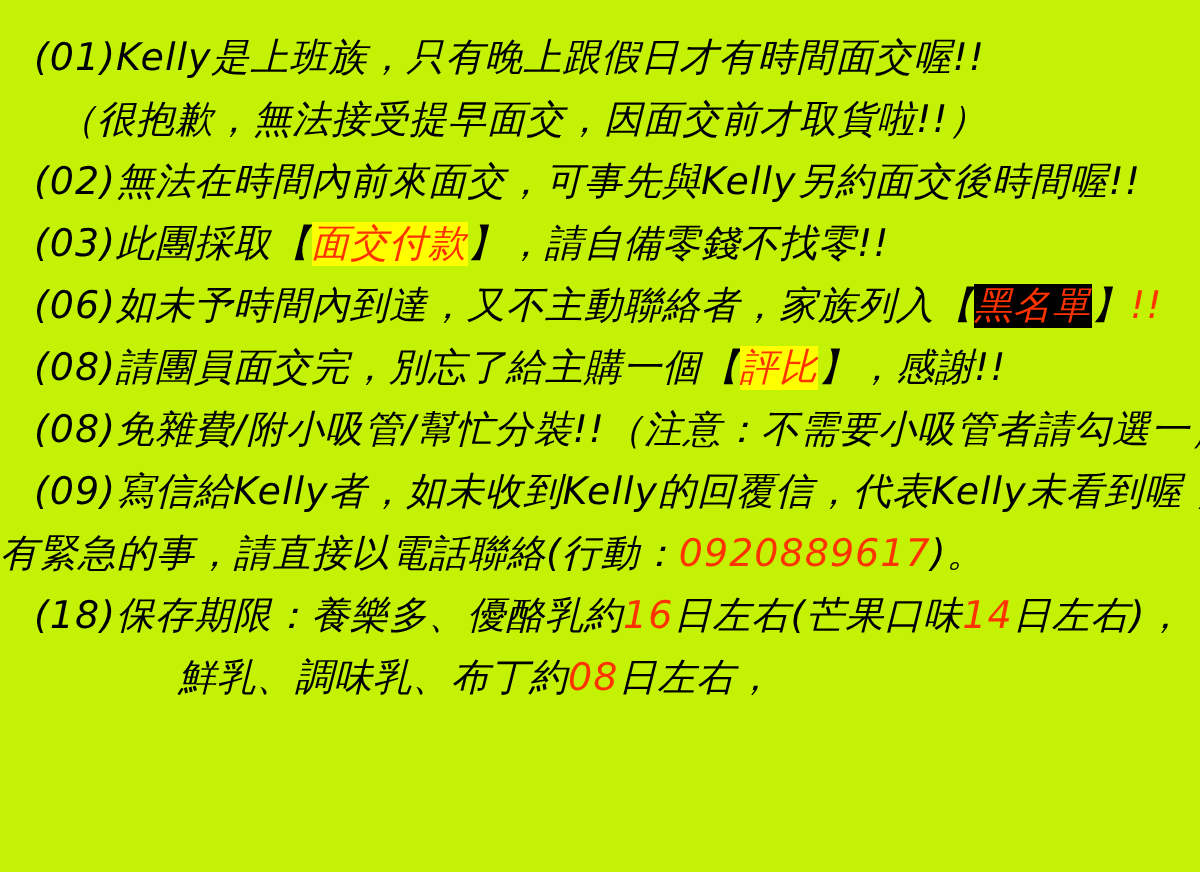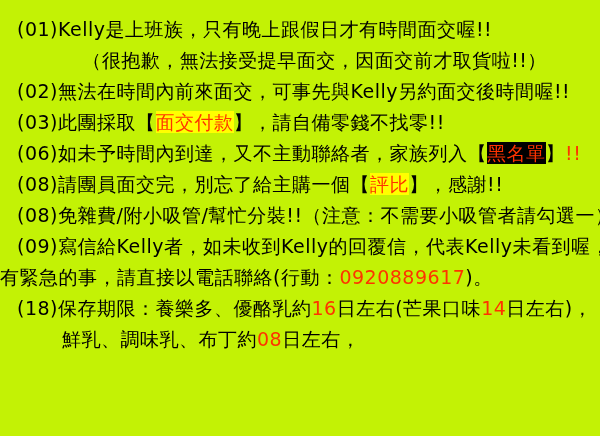--- a/index.html
+++ b/index.html
@@ -24,25 +24,26 @@
   .notice {
     padding-top: 14px;
     color: var(--fg);
     font-size: 19px;
     line-height: 31px;
     letter-spacing: 0.5px;
   }
   .notice-line {
     white-space: nowrap;
     height: 31px;
+    font-style: italic;
   }
   .indent-0 { padding-left: 17px; }
-  .indent-1 { padding-left: 29px; text-align: center; }
+  .indent-1 { padding-left: 29px; }
   .indent-2 { }
-  .indent-3 { padding-left: 62px; }
+  .indent-3 { padding-left: 89px; }
   .seg-normal { color: var(--fg); }
   .seg-red { color: var(--red); }
   .seg-red-on-yellow { color: var(--red); background: var(--hl-yellow); margin-top: 20px; }
   .seg-red-on-black { color: var(--red); background: var(--hl-black); }
 </style>
 </head>
 <body>
 
 <div class="notice" id="notice">
     <div class="notice-line indent-0"><span class="seg-normal">(01)Kelly是上班族，只有晚上跟假日才有時間面交喔!!</span></div>

